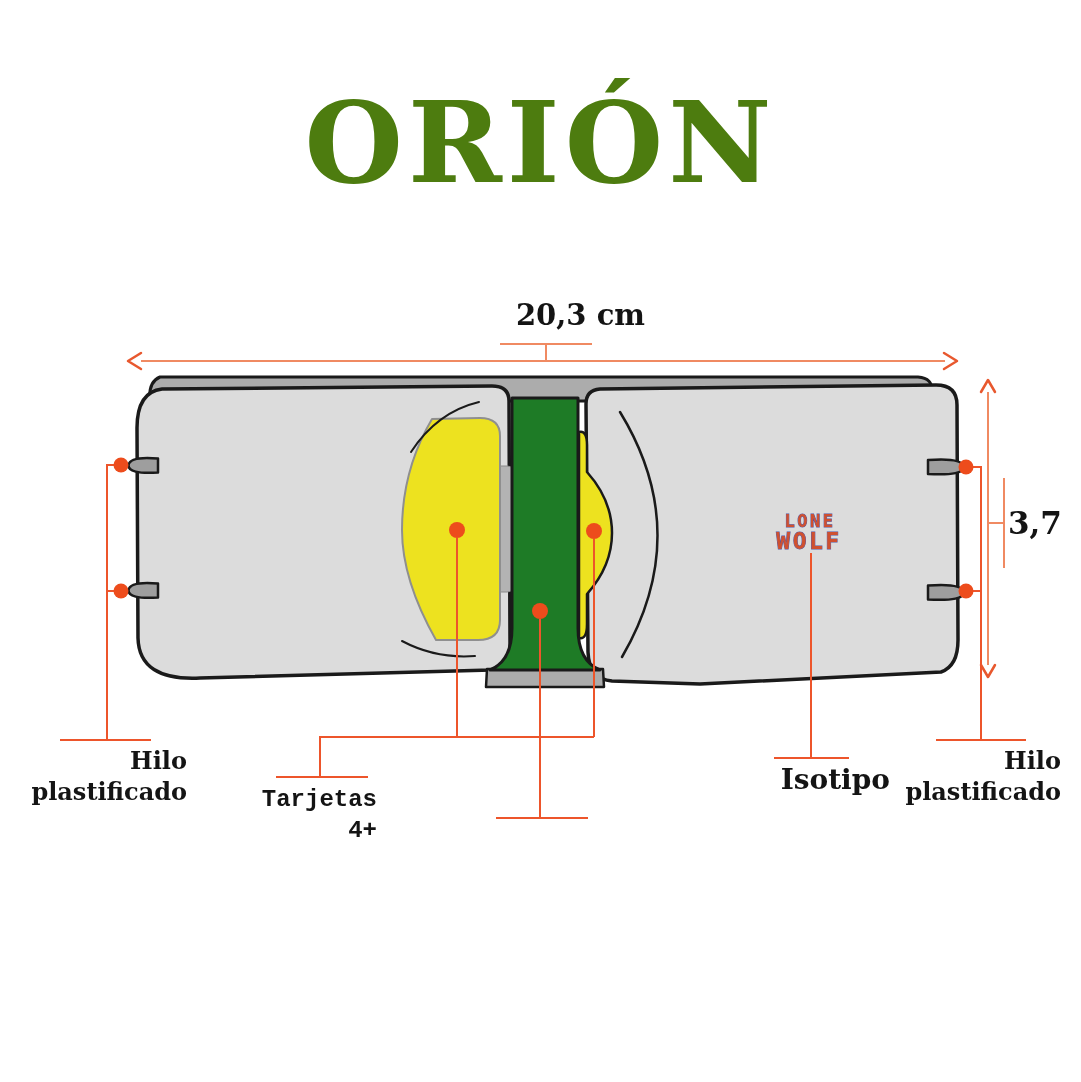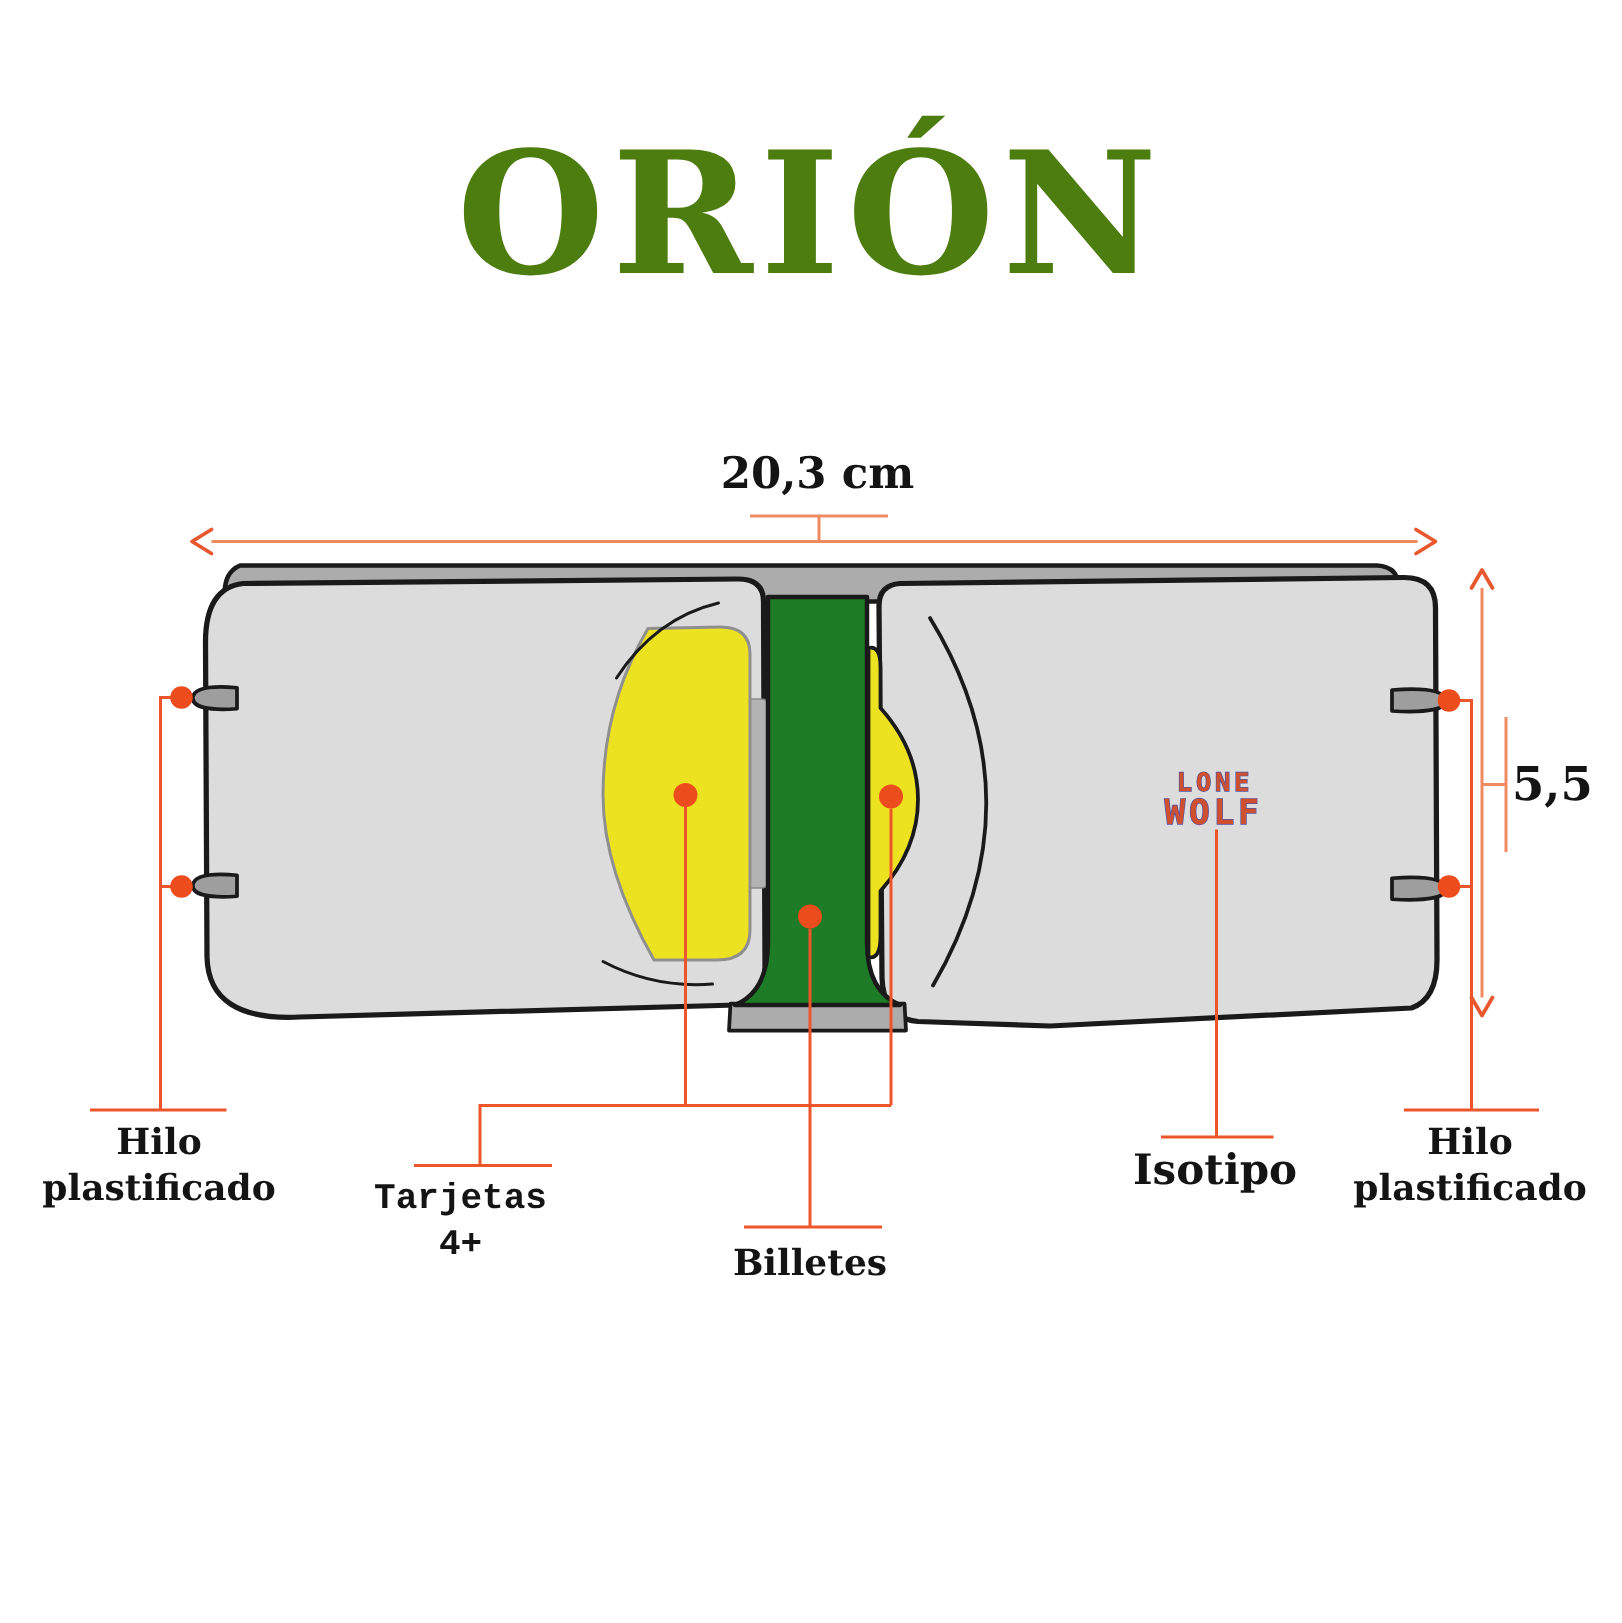--- a/index.html
+++ b/index.html
@@ -14,21 +14,21 @@
   .title{
     position:absolute;top:84px;left:0;right:0;
     text-align:center;
     font-size:113px;font-weight:bold;
     letter-spacing:5px;line-height:1.05;
     color:#4d7c0f;
   }
   .label{
     position:absolute;
     font-weight:bold;
-    text-align:center;
+    text-align:right;
     line-height:1.3;
     color:#141414;
   }
   .lbl-dim-w{top:297px;left:445px;width:200px;font-size:29px;}
   .lbl-dim-h{top:503px;left:1008px;width:70px;font-size:31px;text-align:left;}
   .lbl-hilo-left{top:745px;left:25px;width:162px;font-size:24px;}
   .lbl-hilo-right{top:745px;left:899px;width:162px;font-size:24px;}
   .lbl-tarjetas{top:784px;left:237px;width:140px;font-size:24px;font-family:Liberation Mono, monospace;}
   .lbl-billetes{top:826px;left:460px;width:160px;font-size:24px;}
   .lbl-isotipo{top:762px;left:730px;width:160px;font-size:28px;}
@@ -121,21 +121,20 @@
       <circle cx="966" cy="591" r="7.5"></circle>
       <circle cx="457" cy="530" r="8"></circle>
       <circle cx="594" cy="531" r="8"></circle>
       <circle cx="540" cy="611" r="8"></circle>
     </g>
   </svg>
 
   <div class="title">ORIÓN</div>
 
   <div class="label lbl-dim-w">20,3 cm</div>
-  <div class="label lbl-dim-h">5,5</div>
+  <div class="label lbl-dim-h">3,7</div>
 
   <div class="label lbl-hilo-left">Hilo plastificado</div>
   <div class="label lbl-hilo-right">Hilo plastificado</div>
   <div class="label lbl-tarjetas">Tarjetas 4+</div>
-  <div class="label lbl-billetes">Billetes</div>
   <div class="label lbl-isotipo">Isotipo</div>
 
 </div>
 
 </body></html>

